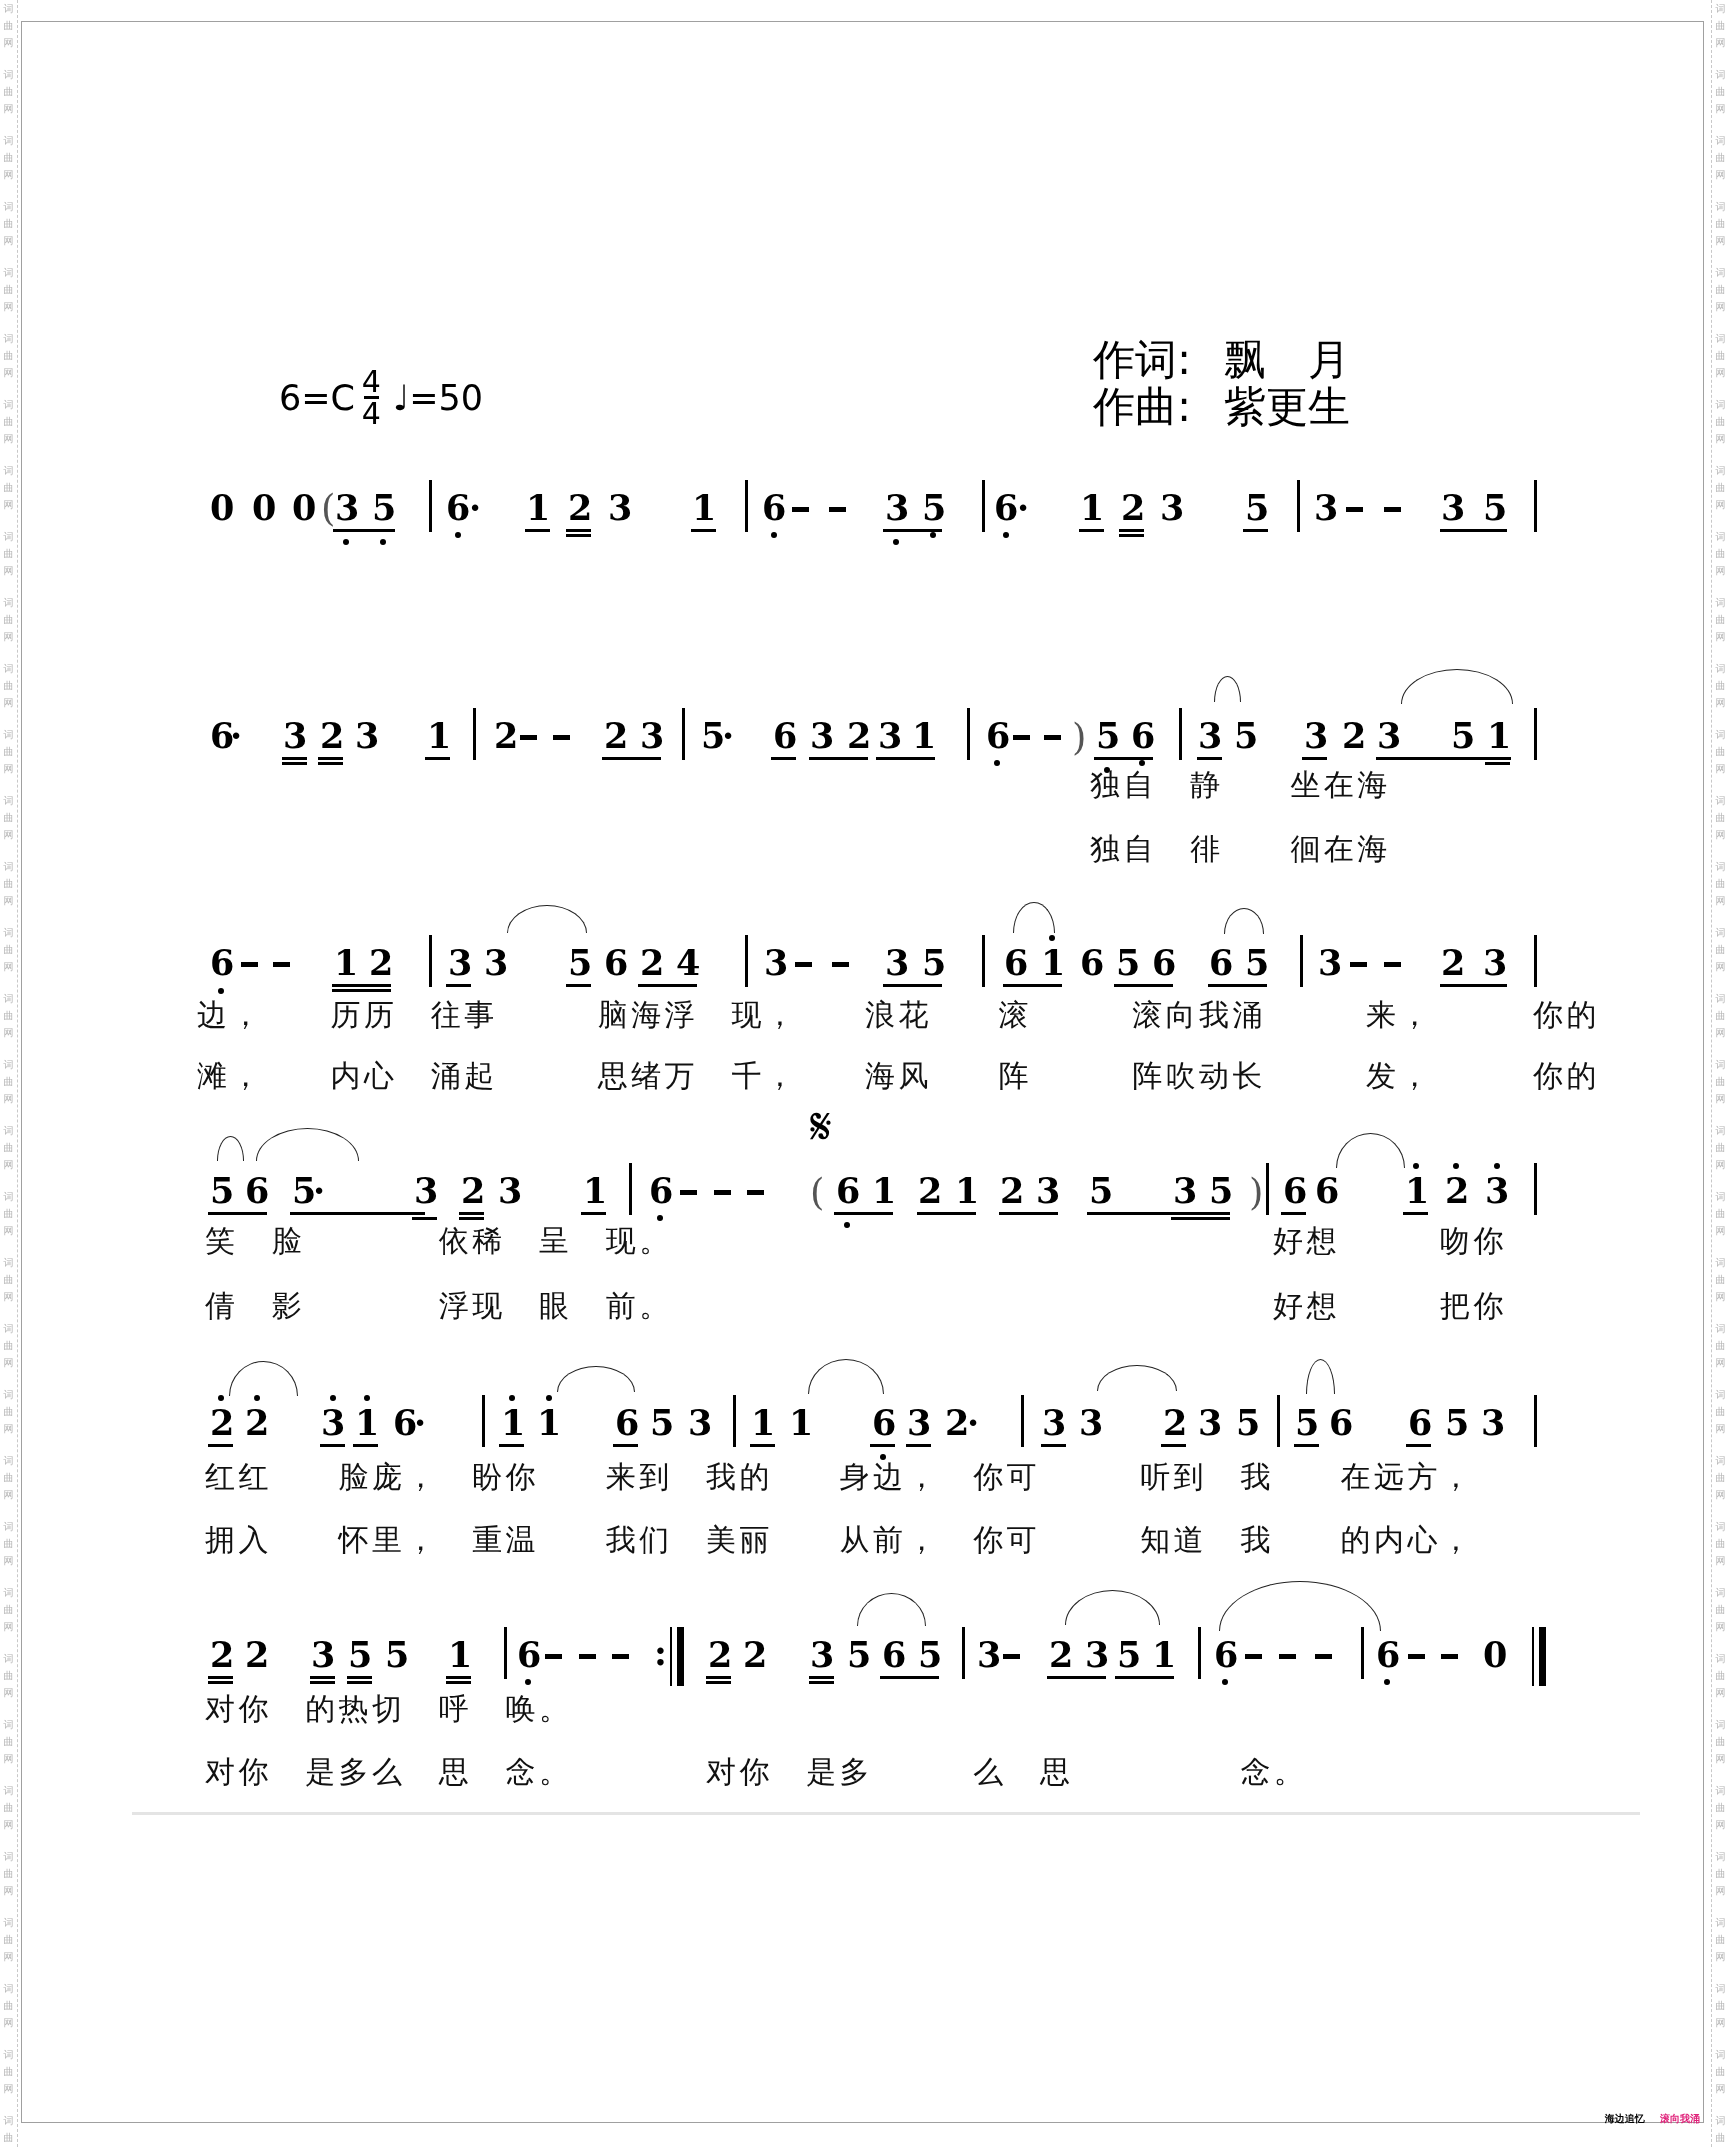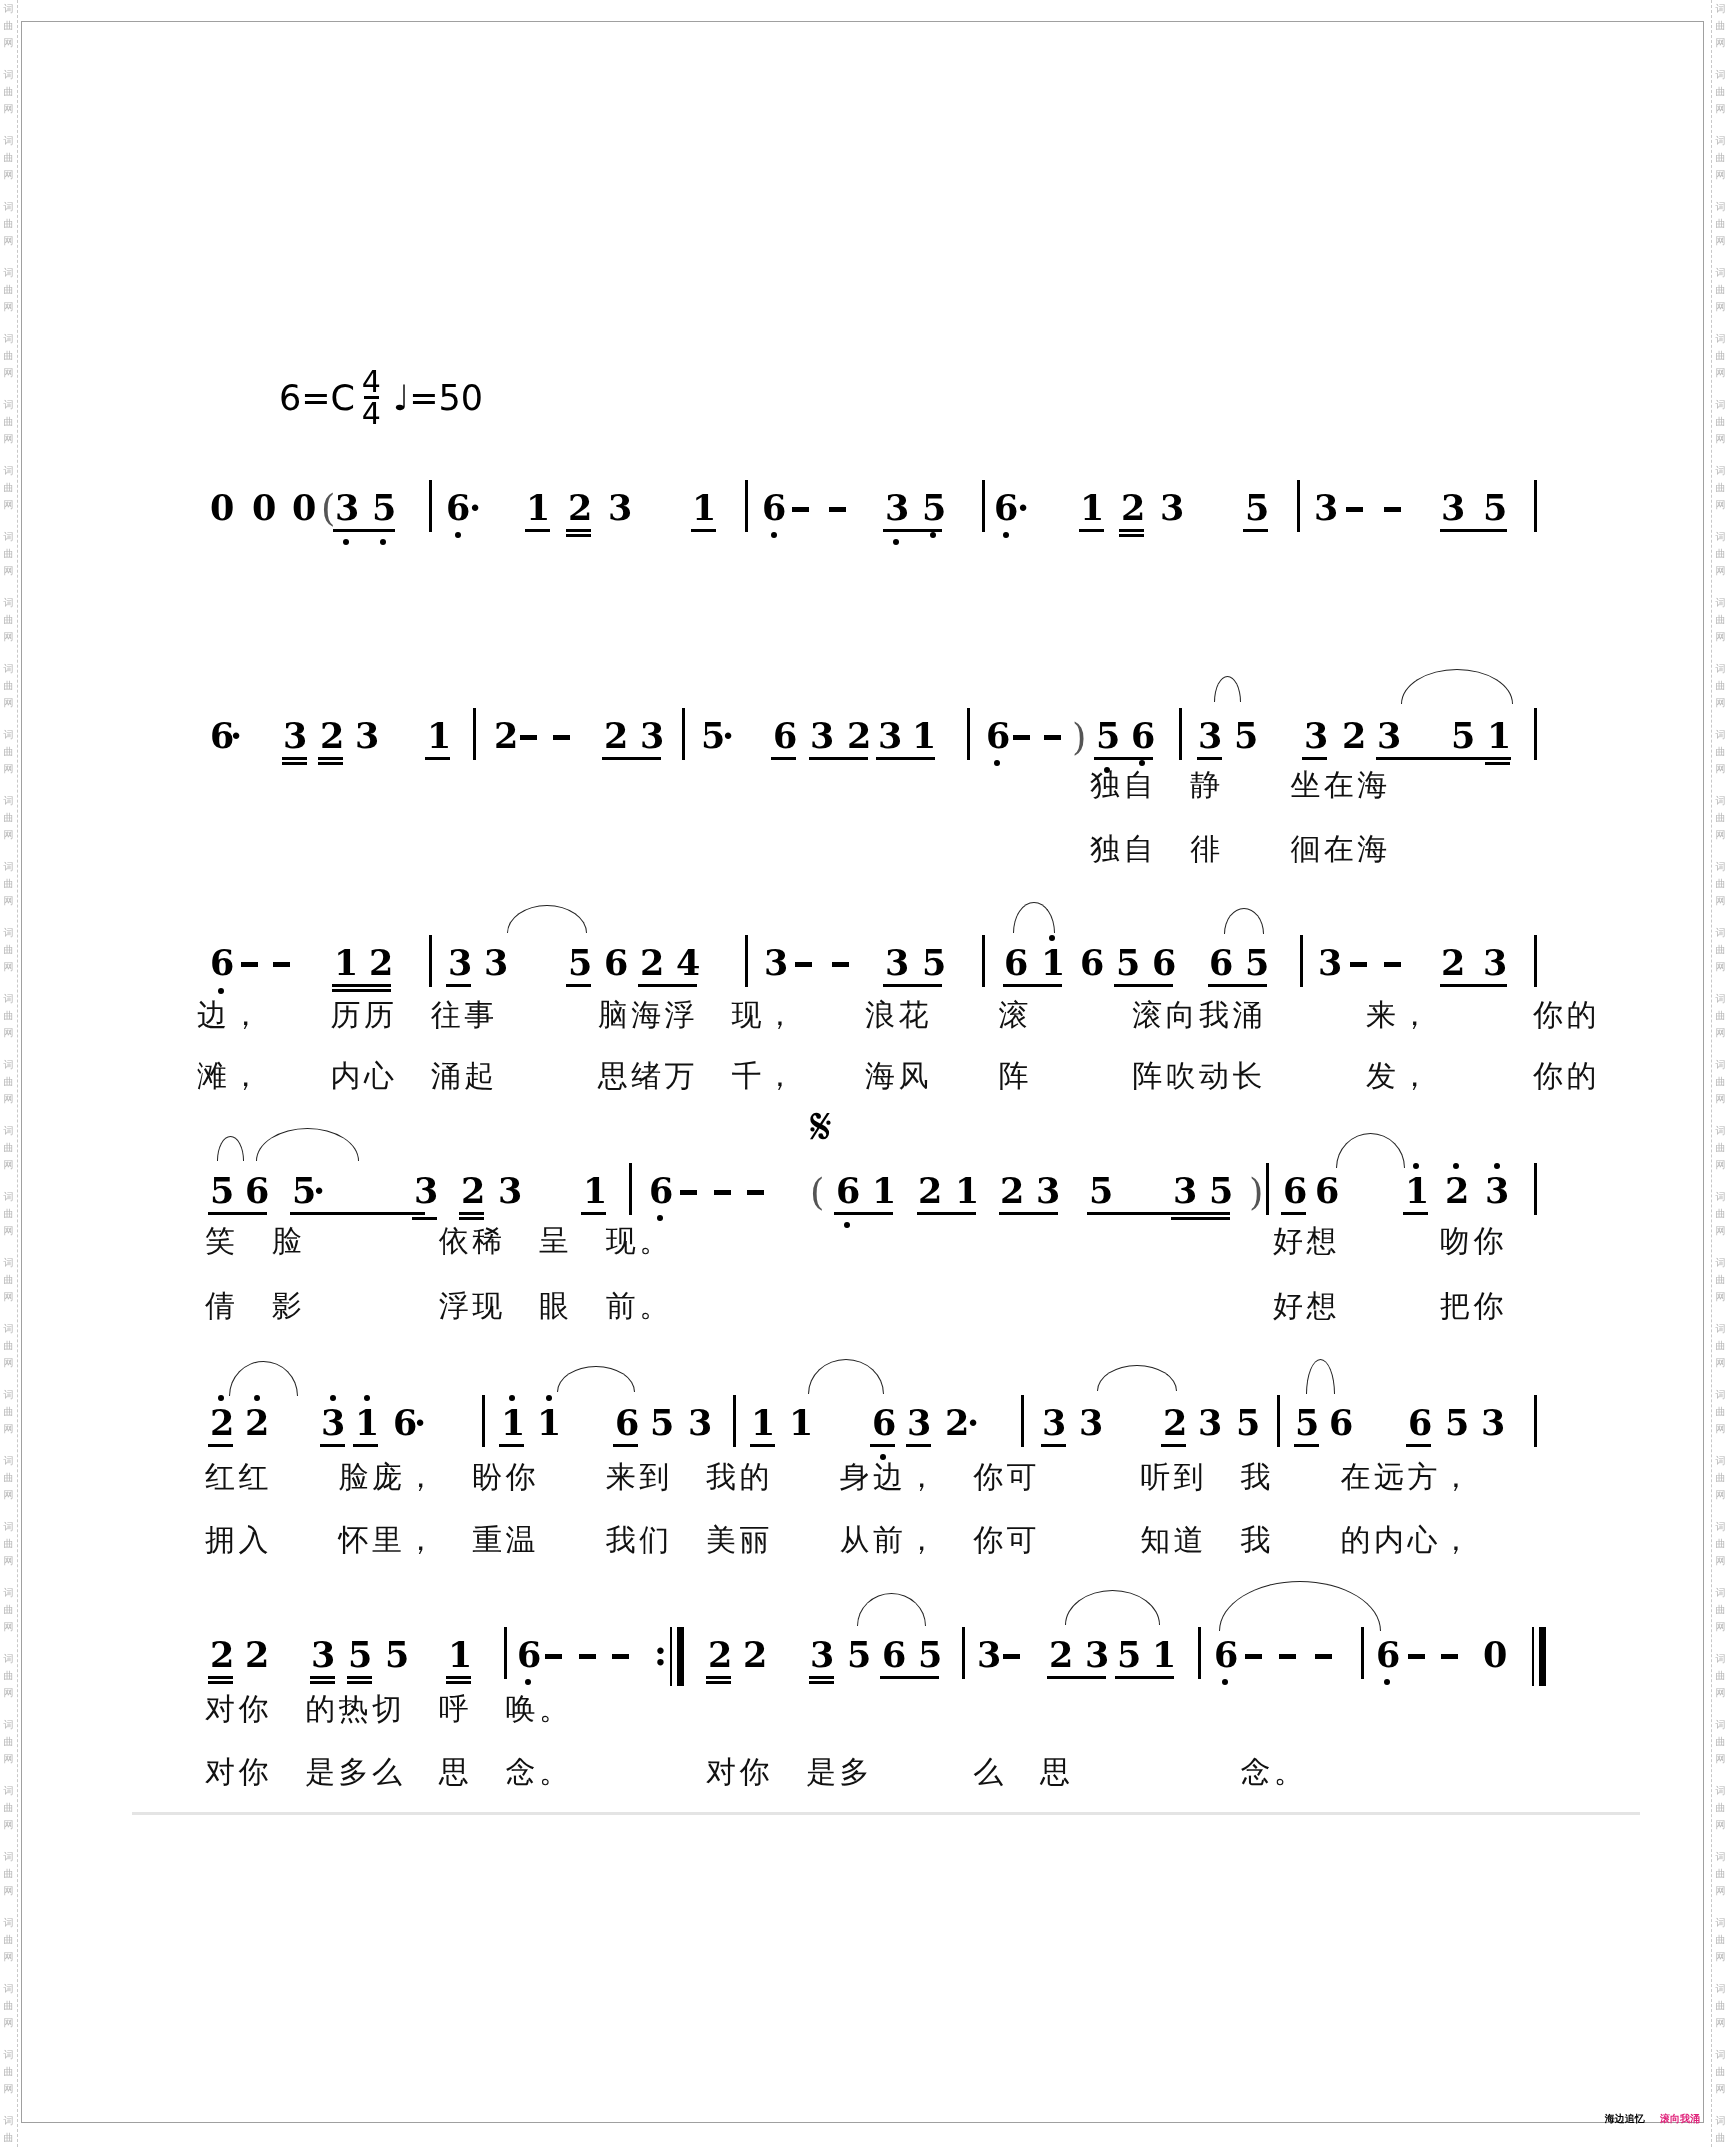--- a/index.html
+++ b/index.html
@@ -312,20 +312,30 @@
   <div class="keysig">
     <span>6=C</span>
     <span class="frac">
       <span>4</span>
       <span class="bar"></span>
       <span>4</span>
     </span>
     <span>♩=50</span>
   </div>
 
+  <div class="credits">
+    <div class="row">
+        <span class="lbl">作词:</span>
+        <span>飘　月</span>
+      </div>
+    <div class="row">
+        <span class="lbl">作曲:</span>
+        <span>紫更生</span>
+      </div>
+  </div>
 
   <div id="score">
       <span class="tok" style="left:188px;top:468px">0</span>
       <span class="tok" style="left:230px;top:468px">0</span>
       <span class="tok" style="left:270px;top:468px">0</span>
       <span class="paren" style="left:299px;top:465px">(</span>
       <span class="tok" style="left:313px;top:468px">3</span>
       <span class="ul" style="left:311px;top:507px;width:59px"></span>
       <span class="dot" style="left:321px;top:517px"></span>
       <span class="tok" style="left:350px;top:468px">5</span>

